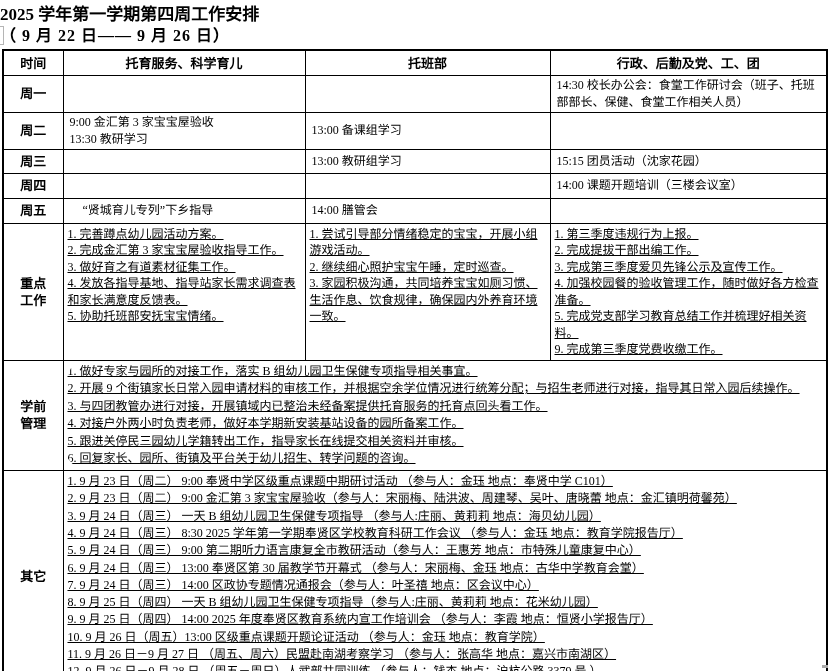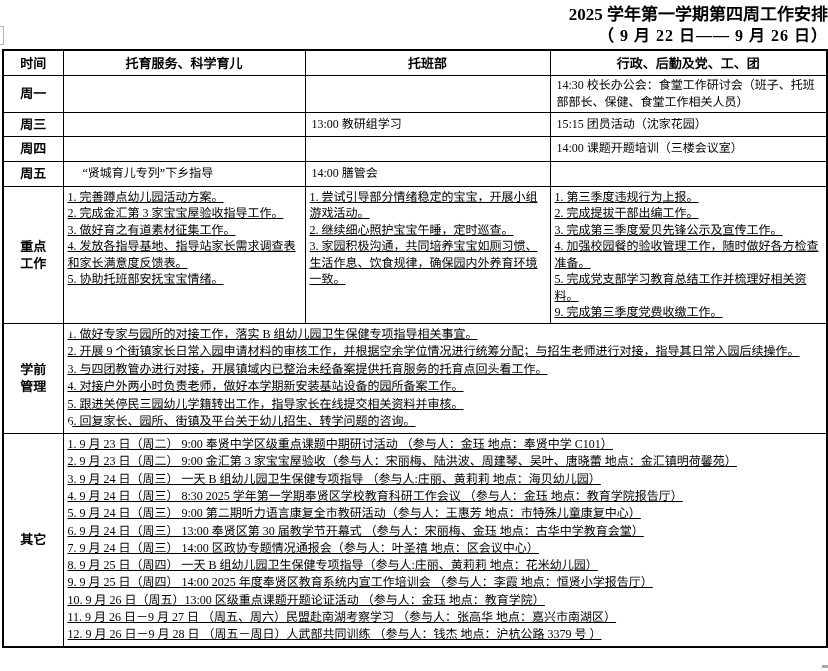--- a/index.html
+++ b/index.html
@@ -3,25 +3,25 @@
 <meta charset="utf-8">
 <style>
   * { box-sizing: border-box; }
   html,body { margin:0; padding:0; }
   body {
     width:828px; height:671px; background:#ffffff; color:#000;
     font-family:"Liberation Serif","DejaVu Serif",serif;
     position:relative; overflow:hidden;
   }
   .title {
-    text-align:right; font-weight:bold; font-size:17px;
+    text-align:left; font-weight:bold; font-size:17px;
     padding-top:4px; line-height:21px;
   }
   .subtitle {
-    text-align:right; font-weight:bold; font-size:16px;
+    text-align:left; font-weight:bold; font-size:16px;
     line-height:21px; letter-spacing:1px;
   }
   table.schedule {
     border-collapse:collapse; table-layout:fixed;
     width:824px; margin:3px 2px 0 2px;
     border:2px solid #000;
   }
   .schedule th, .schedule td { border:1px solid #000; overflow:hidden; }
   .schedule th {
     font-size:13px; font-weight:bold; text-align:center; padding:2px;margin-left:14px;
@@ -80,20 +80,37 @@
     <td class="cell">
           <div></div>
         </td>
     <td class="cell">
           <div>
             <div>14:30 校长办公会：食堂工作研讨会（班子、托班部部长、保健、食堂工作相关人员）</div>
           </div>
         </td>
   </tr>
 
+  <tr style="height:36px">
+    <td class="lbl">周二</td>
+    <td class="cell">
+          <div>
+            <div>9:00 金汇第 3 家宝宝屋验收</div>
+            <div>13:30 教研学习</div>
+          </div>
+        </td>
+    <td class="cell">
+          <div>
+            <div>13:00 备课组学习</div>
+          </div>
+        </td>
+    <td class="cell">
+          <div></div>
+        </td>
+  </tr>
 
   <tr style="height:24px">
     <td class="lbl">周三</td>
     <td class="cell">
           <div></div>
         </td>
     <td class="cell">
           <div>
             <div>13:00 教研组学习</div>
           </div>

